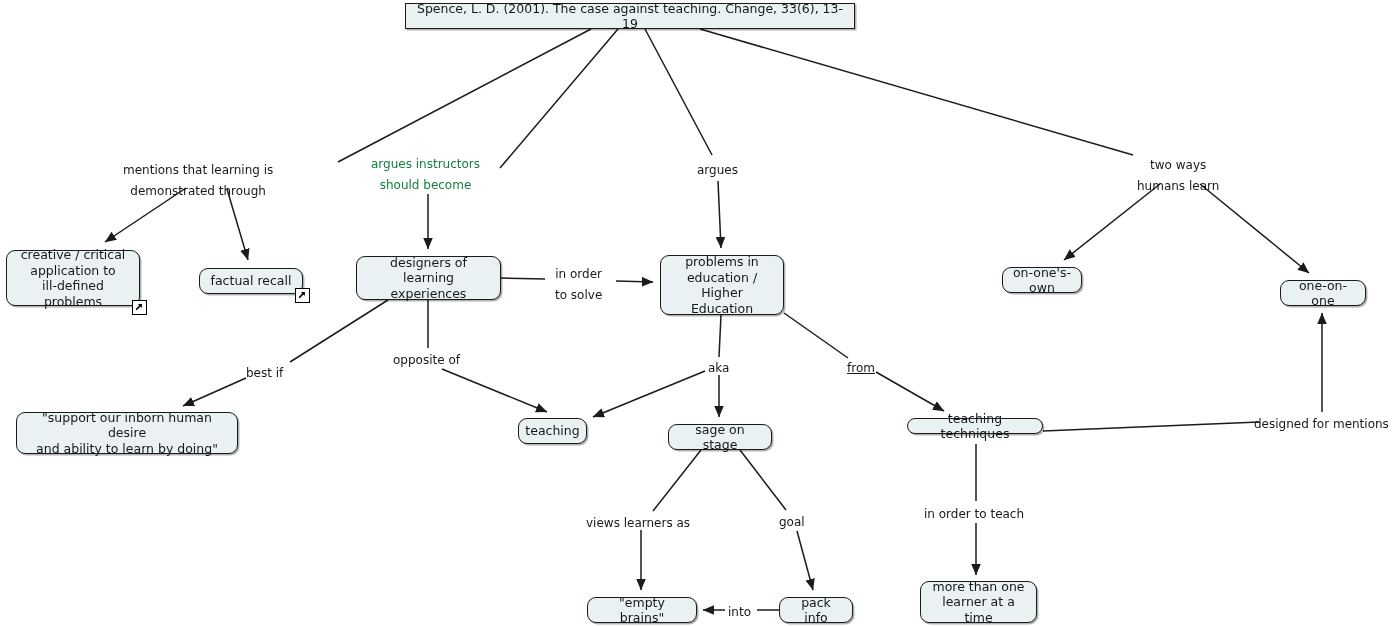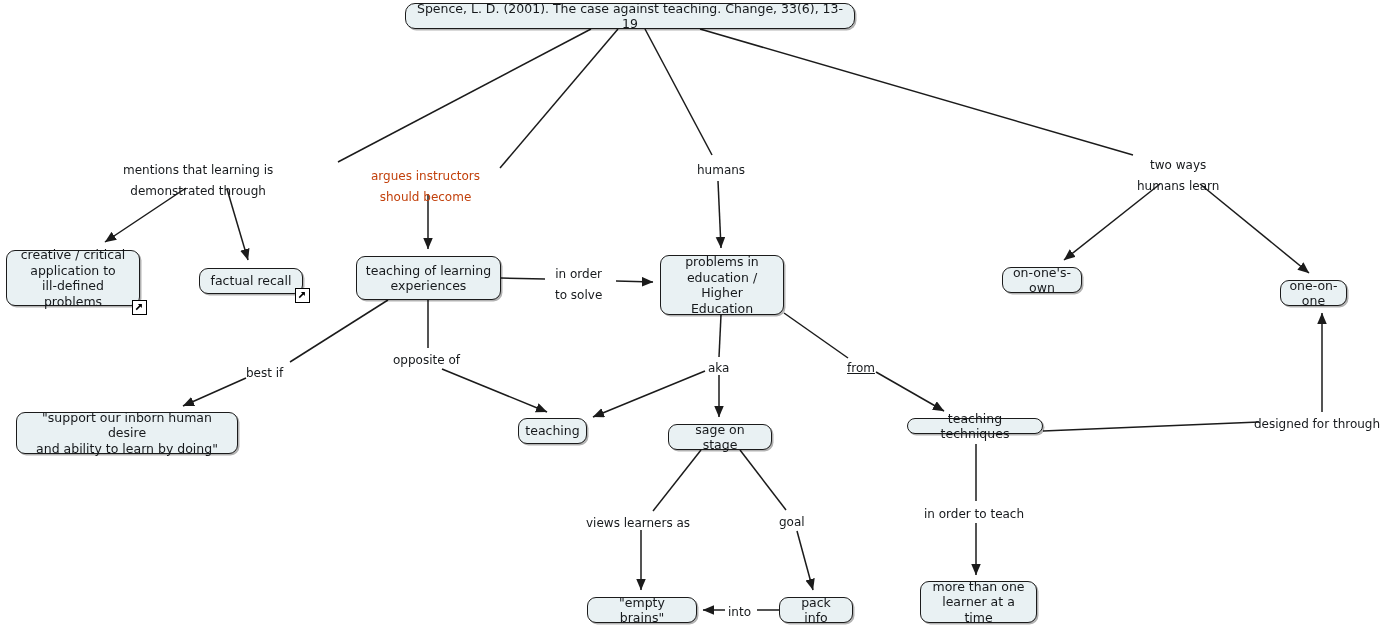--- a/index.html
+++ b/index.html
@@ -37,21 +37,21 @@
     text-align: center;
     display: flex;
     align-items: center;
     justify-content: center;
     padding: 2px 8px;
     white-space: pre-line;
     box-shadow: 1.5px 1.5px 0 rgba(0,0,0,0.30);
   }
   .node.root {
     font-size: 12.5px;
-    border-radius: 10px;
+    border-radius: 0;
   }
   .badge {
     position: absolute;
     width: 15px;
     height: 15px;
     background: #ffffff;
     border: 1.4px solid #000000;
     box-sizing: border-box;
     display: block;
   }
@@ -125,51 +125,51 @@
           <path d="M4.9,3.1 L8.9,3.1 L8.9,7.1 z" fill="#000"></path>
         </svg>
       </span>
       <div class="node" style="left: 199px; top: 268px; width: 104px; height: 26px; background: rgb(233, 241, 243); border-color: rgb(27, 27, 27); color: rgb(22, 25, 28);"><span>factual recall</span></div>
       <span class="badge" style="left: 295px; top: 288px; position: absolute; background: rgb(255, 255, 255);">
         <svg width="12" height="12" viewBox="0 0 12 12">
           <path d="M3.2,8.6 L8.2,3.6" stroke="#000" stroke-width="1.5" fill="none"></path>
           <path d="M4.9,3.1 L8.9,3.1 L8.9,7.1 z" fill="#000"></path>
         </svg>
       </span>
-      <div class="node" style="left: 356px; top: 256px; width: 145px; height: 44px; background: rgb(233, 241, 243); border-color: rgb(27, 27, 27); color: rgb(22, 25, 28);"><span>teaching of learning
+      <div class="node" style="left: 356px; top: 256px; width: 145px; height: 44px; background: rgb(233, 241, 243); border-color: rgb(27, 27, 27); color: rgb(22, 25, 28);"><span>designers of learning
 experiences</span></div>
       <div class="node" style="left: 660px; top: 255px; width: 124px; height: 60px; background: rgb(233, 241, 243); border-color: rgb(27, 27, 27); color: rgb(22, 25, 28);"><span>problems in
 education /
 Higher Education</span></div>
       <div class="node" style="left: 1002px; top: 267px; width: 80px; height: 26px; background: rgb(233, 241, 243); border-color: rgb(27, 27, 27); color: rgb(22, 25, 28);"><span>on-one's-own</span></div>
-      <div class="node" style="left: 1280px; top: 280px; width: 67px; height: 26px; background: rgb(233, 241, 243); border-color: rgb(27, 27, 27); color: rgb(22, 25, 28);"><span>one-on-one</span></div>
+      <div class="node" style="left: 1280px; top: 280px; width: 86px; height: 26px; background: rgb(233, 241, 243); border-color: rgb(27, 27, 27); color: rgb(22, 25, 28);"><span>one-on-one</span></div>
       <div class="node" style="left: 16px; top: 412px; width: 222px; height: 42px; background: rgb(233, 241, 243); border-color: rgb(27, 27, 27); color: rgb(22, 25, 28);"><span>"support our inborn human desire
 and ability to learn by doing"</span></div>
       <div class="node" style="left: 518px; top: 418px; width: 69px; height: 26px; background: rgb(233, 241, 243); border-color: rgb(27, 27, 27); color: rgb(22, 25, 28);"><span>teaching</span></div>
       <div class="node" style="left: 668px; top: 424px; width: 104px; height: 26px; background: rgb(233, 241, 243); border-color: rgb(27, 27, 27); color: rgb(22, 25, 28);"><span>sage on stage</span></div>
       <div class="node" style="left: 907px; top: 418px; width: 136px; height: 16px; background: rgb(233, 241, 243); border-color: rgb(27, 27, 27); color: rgb(22, 25, 28);"><span>teaching techniques</span></div>
       <div class="node" style="left: 587px; top: 597px; width: 110px; height: 26px; background: rgb(233, 241, 243); border-color: rgb(27, 27, 27); color: rgb(22, 25, 28);"><span>"empty brains"</span></div>
       <div class="node" style="left: 779px; top: 597px; width: 74px; height: 26px; background: rgb(233, 241, 243); border-color: rgb(27, 27, 27); color: rgb(22, 25, 28); align-items: center;"><span>pack info</span></div>
       <div class="node" style="left: 920px; top: 581px; width: 117px; height: 42px; background: rgb(233, 241, 243); border-color: rgb(27, 27, 27); color: rgb(22, 25, 28);"><span>more than one
 learner at a time</span></div>
     </div>
   <div id="labels-layer">
       <div class="elabel" style="color: rgb(22, 25, 28); left: 123px; top: 160px;">mentions that learning is
 demonstrated through</div>
-      <div class="elabel" style="color: #c2410c; left: 371px; top: 166px;">argues instructors
+      <div class="elabel" style="color: #15803d; left: 371px; top: 154px;">argues instructors
 should become</div>
-      <div class="elabel" style="color: rgb(22, 25, 28); left: 697px; top: 160px;">humans</div>
+      <div class="elabel" style="color: rgb(22, 25, 28); left: 697px; top: 160px;">argues</div>
       <div class="elabel" style="color: rgb(22, 25, 28); left: 1137px; top: 155px;">two ways
 humans learn</div>
       <div class="elabel" style="color: rgb(22, 25, 28); left: 555px; top: 264px;">in order
 to solve</div>
       <div class="elabel" style="color: rgb(22, 25, 28); left: 246px; top: 363px;">best if</div>
       <div class="elabel" style="color: rgb(22, 25, 28); left: 393px; top: 350px;">opposite of</div>
       <div class="elabel" style="color: rgb(22, 25, 28); left: 708px; top: 358px;">aka</div>
       <div class="elabel" style="color: rgb(22, 25, 28); left: 847px; top: 358px; text-decoration: underline;">from</div>
-      <div class="elabel" style="color: rgb(22, 25, 28); left: 1254px; top: 414px;">designed for through</div>
+      <div class="elabel" style="color: rgb(22, 25, 28); left: 1254px; top: 414px;">designed for mentions</div>
       <div class="elabel" style="color: rgb(22, 25, 28); left: 586px; top: 513px;">views learners as</div>
       <div class="elabel" style="color: rgb(22, 25, 28); left: 779px; top: 512px;">goal</div>
       <div class="elabel" style="color: rgb(22, 25, 28); left: 924px; top: 504px;">in order to teach</div>
       <div class="elabel" style="color: rgb(22, 25, 28); left: 728px; top: 602px;">into</div>
     </div>
 
 </div>
 
 </body></html>

